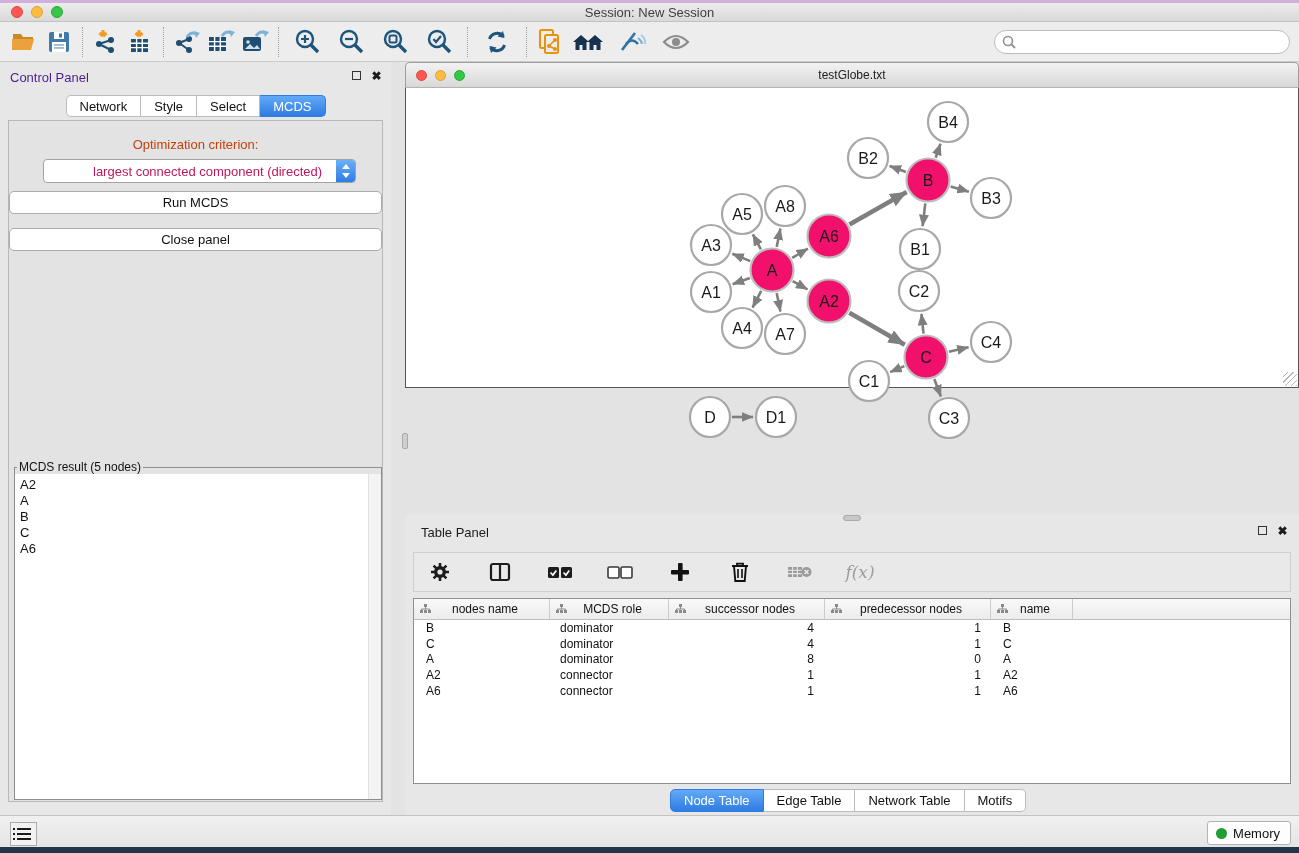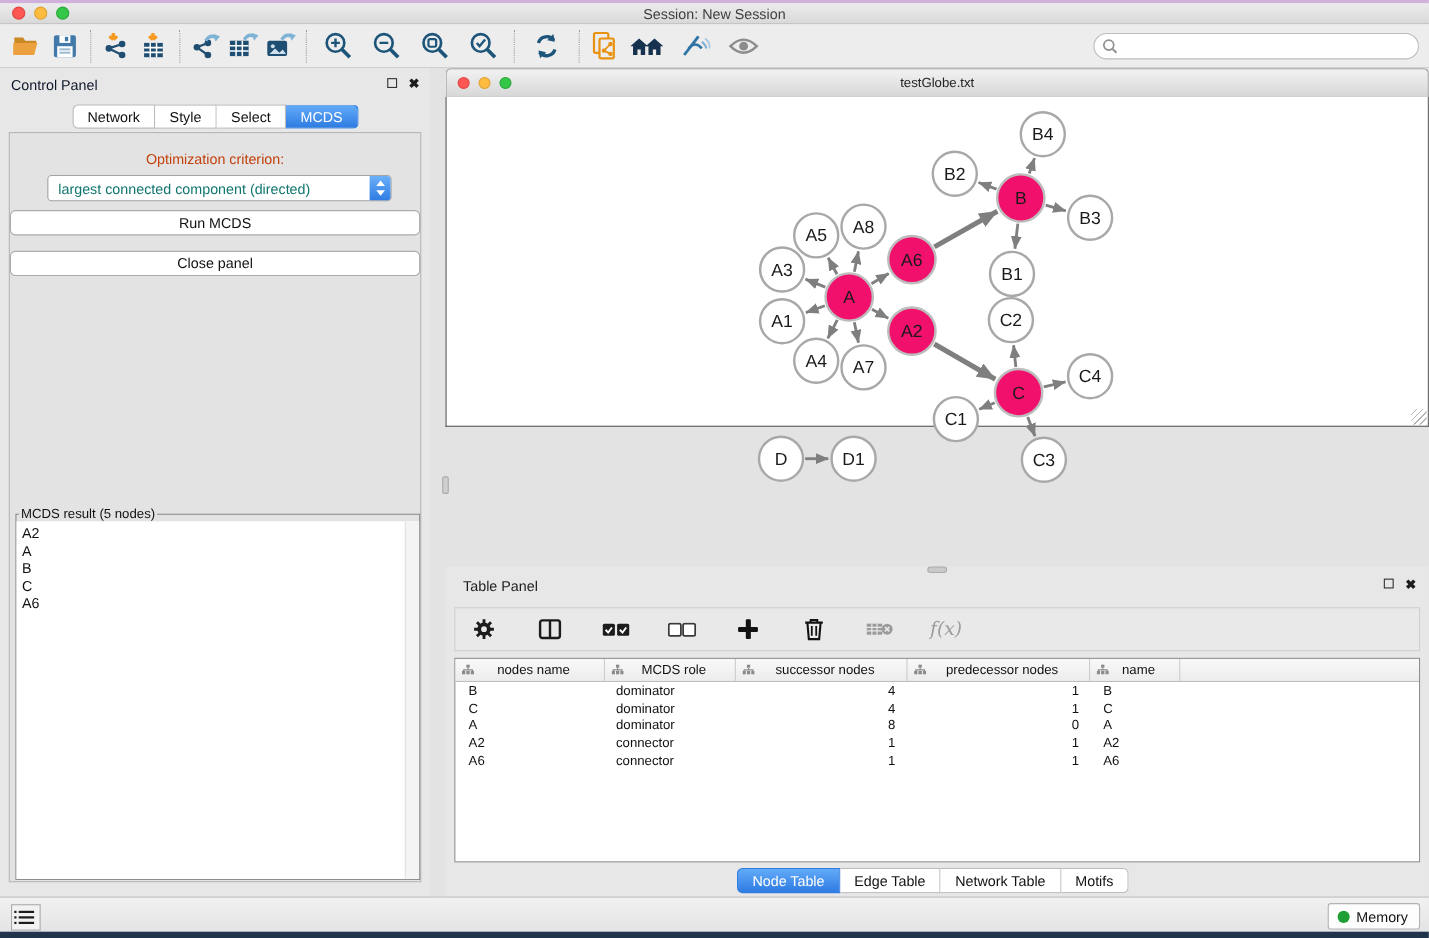--- a/index.html
+++ b/index.html
@@ -27,37 +27,37 @@
   .search-wrap input { width:100%; height:100%; border:1px solid #bdbdbd; border-radius:12px;
     background:#fff; padding-left:26px; font-size:12px; outline:none; }
   .search-wrap svg { position:absolute; left:8px; top:5px; }
 
   
   .panel-header-btn { width:13px; height:13px; display:inline-flex; align-items:center; justify-content:center;
     font-size:11px; color:#222; background:transparent; border:none; }
   .float-glyph { width:9px; height:9px; border:1.4px solid #333; display:inline-block; }
 
   .control-panel { position:absolute; left:0; top:62px; width:391px; height:753px; background:#e7e7e7; }
-  .cp-title { position:absolute; left:10px; top:8px; font-size:13px; color:#0f172a; }
+  .cp-title { position:absolute; left:10px; top:8px; font-size:13px; color:#4c1d95; }
   .cp-btns { position:absolute; right:8px; top:7px; display:flex; gap:7px; }
 
   .seg-tabs { position:absolute; top:33px; left:50%; transform:translateX(-50%); display:flex; }
   .seg-tab { height:22px; padding:0 13px; font-size:13px; background:#fff; border:1px solid #bcbcbc;
     color:#111; display:flex; align-items:center; }
   .seg-tab:not(:first-child) { border-left:none; }
   .seg-tab:first-child { border-radius:5px 0 0 5px; }
   .seg-tab:last-child { border-radius:0 5px 5px 0; }
   .seg-tab.active { background:linear-gradient(#62aaf8,#2f7ce2); color:#fff; border-color:#2f7ce2; }
 
   .cp-box { position:absolute; left:8px; top:58px; width:375px; height:682px;
     background:#e3e3e3; border:1px solid #b7b7b7; }
   .opt-label { position:absolute; top:16px; left:0; right:0; text-align:center; font-size:13px; color:#c2410c; }
   .criterion { position:absolute; left:34px; top:38px; width:313px; height:24px; background:#fff;
     border:1px solid #a3a3a3; border-radius:4px; display:flex; align-items:center; }
-  .criterion .val { flex:1; font-size:13px; padding-left:9px; color:#0f766e; white-space:nowrap; overflow:hidden; }
+  .criterion .val { flex:1; font-size:13px; padding-left:9px; color:#be185d; white-space:nowrap; overflow:hidden;margin-left:40px; }
   .criterion .stepper { width:19px; height:22px; margin-right:0; border-radius:0 3px 3px 0;
     background:linear-gradient(#6cb0f9,#2f7ce2); position:relative; }
   .criterion .stepper i { position:absolute; left:50%; transform:translateX(-50%); width:0; height:0;
     border-left:4px solid transparent; border-right:4px solid transparent; }
   .criterion .stepper i.up { top:4px; border-bottom:5px solid #fff; }
   .criterion .stepper i.dn { bottom:4px; border-top:5px solid #fff; }
   .cp-buttons { position:absolute; top:70px; left:0; right:0; display:flex; justify-content:center; gap:14px;flex-direction:column; }
   .mac-btn { height:23px; padding:0 15px; background:#fff; border:1px solid #ababab; border-radius:5px;
     font-size:13px; color:#111; }
 

